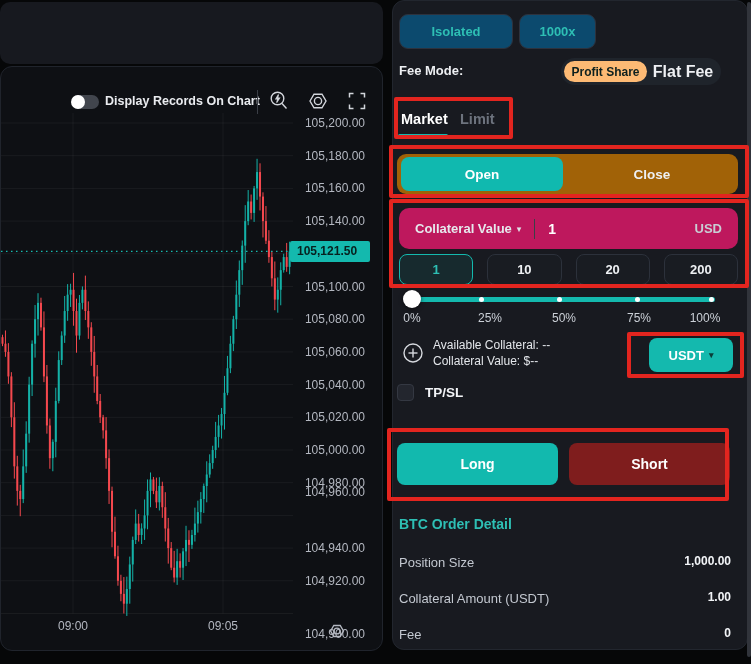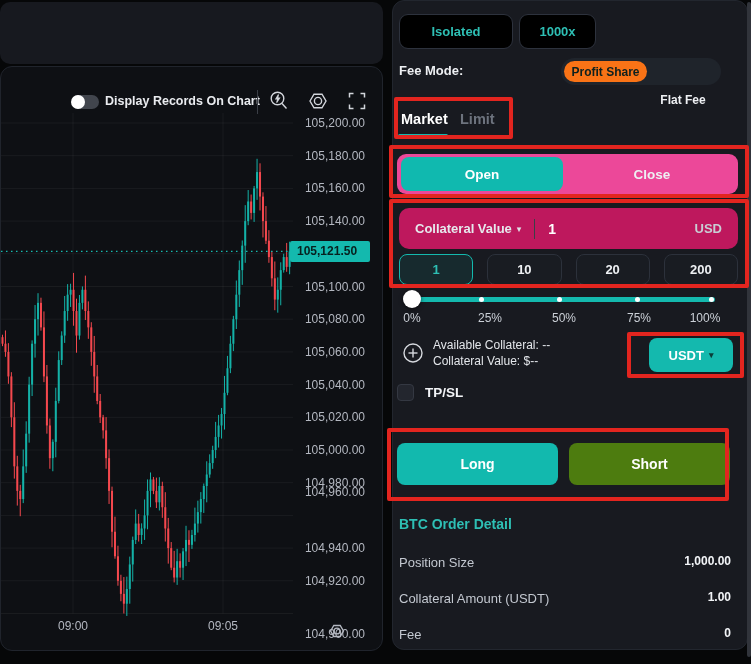--- a/index.html
+++ b/index.html
@@ -21,32 +21,32 @@
   .time-tick{position:absolute;width:60px;text-align:center;font-size:12px;color:#b4b8c1;top:552px;z-index:3;}
   .price-badge{position:absolute;left:289px;width:80px;height:21px;background:#14b9ae;color:#07211f;
                font-size:12px;font-weight:bold;display:flex;align-items:center;padding-left:7px;
                box-sizing:border-box;z-index:4;border-radius:2px;}
   .axis-gear{position:absolute;left:325px;top:553px;width:22px;height:22px;color:#b4b8c1;z-index:4;cursor:pointer;}
 
   
   .panel{position:absolute;left:392px;top:0;width:356px;height:650px;background:#181a20;
          border:1px solid #22262e;border-radius:12px;box-sizing:border-box;}
   .scrollbar{position:absolute;left:747px;top:2px;width:4px;height:655px;background:#31343b;border-radius:2px;z-index:30;}
-  .mode-btn{position:absolute;top:13px;height:33px;background:#000000;border:1px solid #2d323d;border-radius:9px;
+  .mode-btn{position:absolute;top:13px;height:33px;background:#0c4a6e;border:1px solid #2d323d;border-radius:9px;
             color:#2ebfb4;font-weight:bold;font-size:13px;display:flex;align-items:center;justify-content:center;cursor:pointer;}
   .fee-label{position:absolute;left:6px;top:62px;font-size:13px;font-weight:bold;color:#eef0f3;}
   .fee-pill{position:absolute;left:168px;top:57px;width:160px;height:27px;background:#1f242b;border-radius:14px;}
-  .fee-pill .sel{position:absolute;left:3px;top:3px;width:83px;height:21px;background:#f97316;border-radius:11px;
+  .fee-pill .sel{position:absolute;left:3px;top:3px;width:83px;height:21px;background:#fdba74;border-radius:11px;
                  color:#0d201e;font-size:12px;font-weight:bold;display:flex;align-items:center;justify-content:center;cursor:pointer;}
-  .fee-pill .unsel{position:absolute;left:88px;top:0;width:68px;height:27px;color:#eef0f3;font-size:12px;font-weight:bold;
-                   display:flex;align-items:center;justify-content:center;cursor:pointer;margin-top:28px;}
+  .fee-pill .unsel{position:absolute;left:88px;top:0;width:68px;height:27px;color:#eef0f3;font-size:16px;font-weight:bold;
+                   display:flex;align-items:center;justify-content:center;cursor:pointer;}
   .tab-market{position:absolute;left:8px;top:110px;font-size:14.5px;font-weight:bold;color:#ffffff;cursor:pointer;}
   .tab-limit{position:absolute;left:67px;top:110px;font-size:14.5px;font-weight:bold;color:#6d737e;cursor:pointer;text-align:center;}
   .tab-underline{position:absolute;left:5px;top:133px;width:50px;height:3px;background:#14b9ae;border-radius:2px;}
-  .oc-wrap{position:absolute;left:4px;top:153px;width:341px;height:40px;background:#ec4899;border-radius:9px;}
+  .oc-wrap{position:absolute;left:4px;top:153px;width:341px;height:40px;background:#a16207;border-radius:9px;}
   .oc-open{position:absolute;left:4px;top:3px;width:162px;height:34px;background:#10b9af;border-radius:8px;
            color:#ffffff;font-size:13.5px;font-weight:bold;display:flex;align-items:center;justify-content:center;cursor:pointer;}
   .oc-close{position:absolute;right:0;top:0;width:172px;height:40px;color:#eef0f3;font-size:13.5px;font-weight:bold;
             display:flex;align-items:center;justify-content:center;cursor:pointer;}
   .coll-input{position:absolute;left:6px;top:207px;width:339px;height:41px;background:#be185d;border-radius:10px;
               display:flex;align-items:center;box-sizing:border-box;padding:0 16px;}
   .coll-dd{font-size:13px;font-weight:bold;color:#e6e9ed;cursor:pointer;}
   .caret{font-size:9px;color:#dfe2e7;margin-left:5px;}
   .coll-div{width:1px;height:20px;background:#3b3f47;margin:0 13px;}
   .coll-val{font-size:14px;font-weight:bold;color:#ffffff;}
@@ -64,21 +64,21 @@
   .avail-1{position:absolute;left:40px;top:337px;font-size:12px;color:#e3e6ea;}
   .avail-2{position:absolute;left:40px;top:353px;font-size:12px;color:#e3e6ea;}
   .usdt-btn{position:absolute;left:256px;top:337px;width:84px;height:34px;background:#14b9ae;border-radius:8px;
             color:#ffffff;font-size:13px;font-weight:bold;display:flex;align-items:center;justify-content:center;cursor:pointer;}
   .usdt-btn .caret{color:#0a3d38;font-size:9px;}
   .tpsl-box{position:absolute;left:4px;top:383px;width:17px;height:17px;background:#23262e;border:1px solid #343842;
             border-radius:4px;box-sizing:border-box;cursor:pointer;}
   .tpsl-label{position:absolute;left:32px;top:384px;font-size:13.5px;font-weight:bold;color:#f2f4f7;}
   .long-btn{position:absolute;left:4px;top:442px;width:161px;height:42px;background:#12b9ae;border-radius:8px;
             color:#ffffff;font-size:14px;font-weight:bold;display:flex;align-items:center;justify-content:center;cursor:pointer;}
-  .short-btn{position:absolute;left:176px;top:442px;width:161px;height:42px;background:#4d7c0f;border-radius:8px;
+  .short-btn{position:absolute;left:176px;top:442px;width:161px;height:42px;background:#7f1d1d;border-radius:8px;
              color:#ffffff;font-size:14px;font-weight:bold;display:flex;align-items:center;justify-content:center;cursor:pointer;}
   .detail-title{position:absolute;left:6px;top:515px;font-size:14px;font-weight:bold;color:#2ebfb4;}
   .detail-row-label{position:absolute;left:6px;font-size:13px;color:#c3c8d0;}
   .detail-row-value{position:absolute;right:16px;font-size:12px;font-weight:bold;color:#f2f4f7;}
 
   
   .anno{position:absolute;border:4px solid #e3251f;box-sizing:border-box;z-index:40;pointer-events:none;border-radius:2px;}
 </style>
 </head>
 <body>

